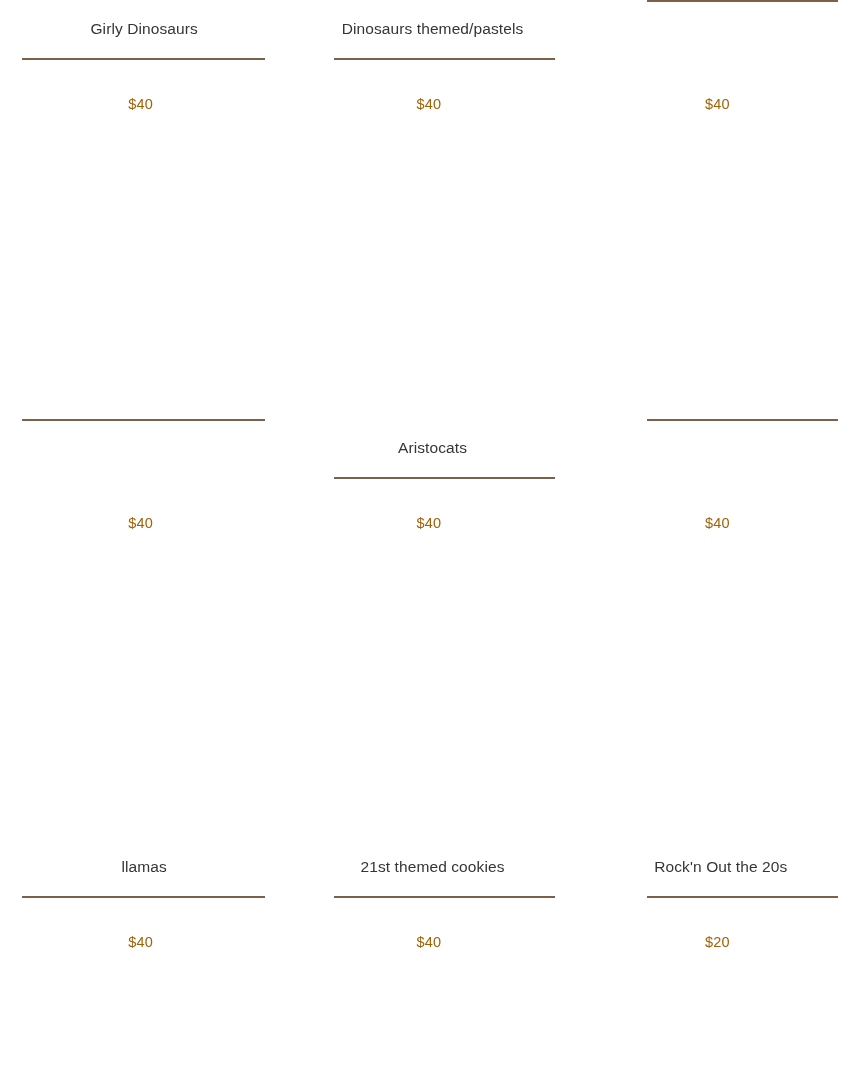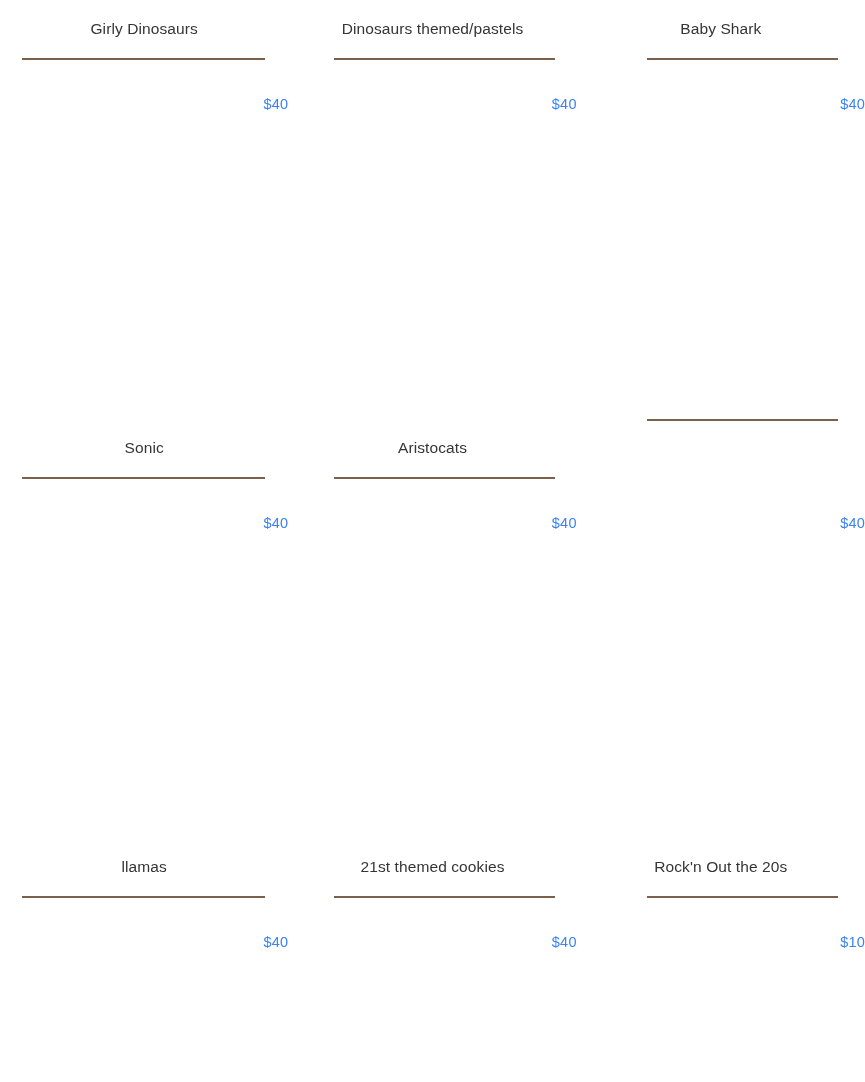--- a/index.html
+++ b/index.html
@@ -62,25 +62,25 @@
     border: 0;
     border-top: 2px solid #7c6049;
     margin: 0 22px 0 22px;
   }
 
   .product-price {
     order: 4;
     position: absolute;
     top: 96px;
     left: 0;
-    right: 0;
-    text-align: right;
+    right: 7px;
+    text-align: center;
     font-size: 14.5px;
     font-weight: 400;
-    color: #3b82f6;
+    color: #a16207;
     letter-spacing: 0.2px;
   }
 
   
   .product-card:nth-child(3n+1) .product-divider { margin-left: 22px; margin-right: 23px; }
   .product-card:nth-child(3n+2) .product-divider { margin-left: 46px; margin-right: 22px; }
   .product-card:nth-child(3n+3) .product-divider { margin-left: 70px; margin-right: 27px; }
 </style>
 </head>
 <body>
@@ -95,28 +95,26 @@
   </div>
 
   <div class="product-card">
     <div class="product-title">Dinosaurs themed/pastels</div>
     <hr class="product-divider">
     <div class="product-price">$40</div>
     <div class="product-media"></div>
   </div>
 
   <div class="product-card">
-    <div class="product-title">Baby Shark</div>
     <hr class="product-divider">
     <div class="product-price">$40</div>
     <div class="product-media"></div>
   </div>
 
   <div class="product-card">
-    <div class="product-title">Sonic</div>
     <hr class="product-divider">
     <div class="product-price">$40</div>
     <div class="product-media"></div>
   </div>
 
   <div class="product-card">
     <div class="product-title">Aristocats</div>
     <hr class="product-divider">
     <div class="product-price">$40</div>
     <div class="product-media"></div>
@@ -138,17 +136,17 @@
   <div class="product-card">
     <div class="product-title">21st themed cookies</div>
     <hr class="product-divider">
     <div class="product-price">$40</div>
     <div class="product-media"></div>
   </div>
 
   <div class="product-card">
     <div class="product-title">Rock'n Out the 20s</div>
     <hr class="product-divider">
-    <div class="product-price">$10</div>
+    <div class="product-price">$20</div>
     <div class="product-media"></div>
   </div>
 
 </div>
 
 </body></html>

